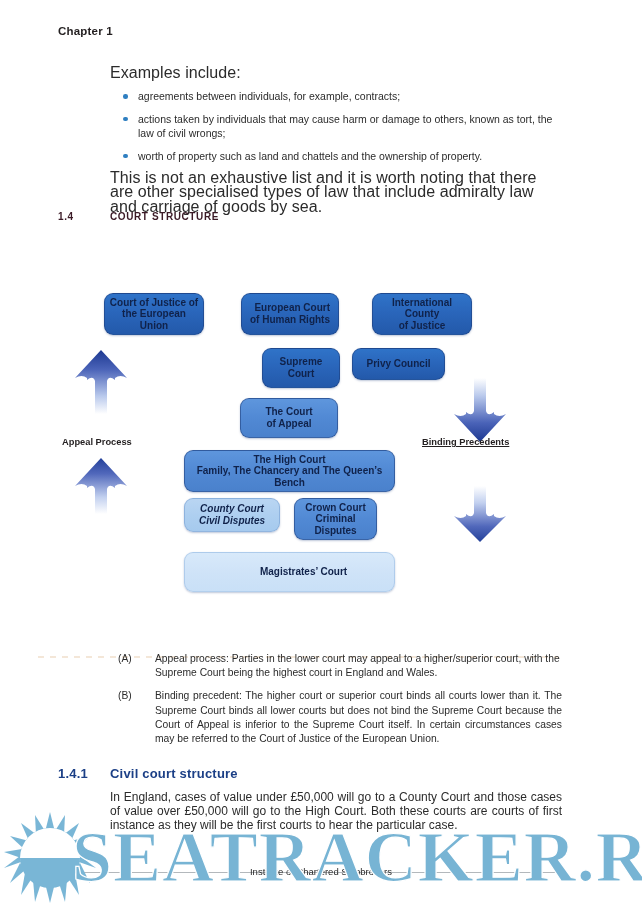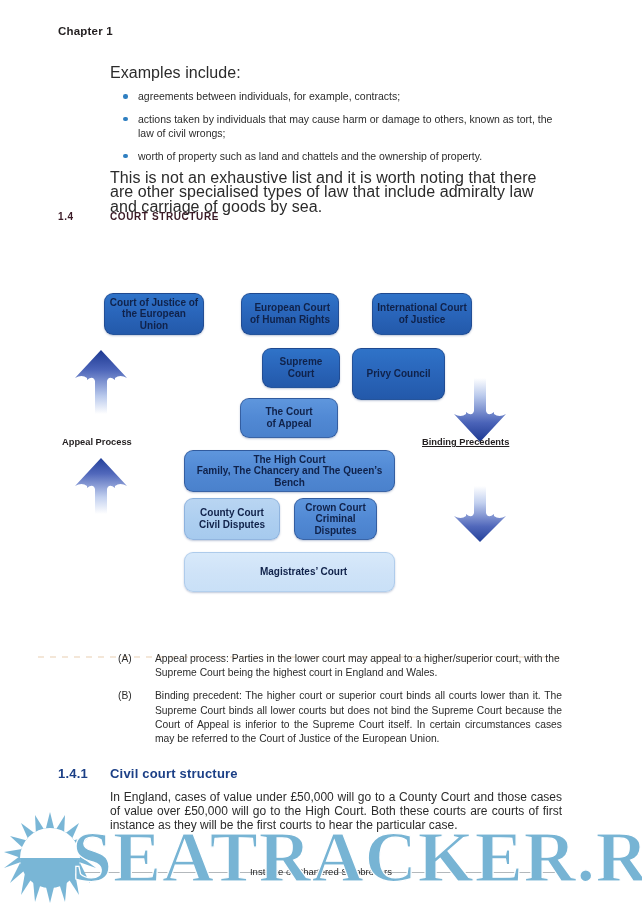--- a/index.html
+++ b/index.html
@@ -339,47 +339,47 @@
       </span>
     </div>
     <div class="node shade-dark" style="left:241px; top:23px; width:98px; height:42px;text-align:right;">
       <span>
         <span>European Court</span><br>
         <span>of Human Rights</span>
       </span>
     </div>
     <div class="node shade-dark" style="left:372px; top:23px; width:100px; height:42px;">
       <span>
-        <span>International Court</span><br>
+        <span>International County</span><br>
         <span>of Justice</span>
       </span>
     </div>
 
     <div class="node shade-dark" style="left:241px; top:78px; width:78px; height:40px;margin-left:21px;">
       <span>Supreme Court</span>
     </div>
-    <div class="node shade-dark" style="left:352px; top:78px; width:93px; height:52px;">
+    <div class="node shade-dark" style="left:352px; top:78px; width:93px; height:32px;">
       <span>Privy Council</span>
     </div>
 
     <div class="node shade-mid" style="left:240px; top:128px; width:98px; height:40px;">
       <span>
         <span>The Court</span><br>
         <span>of Appeal</span>
       </span>
     </div>
 
     <div class="node shade-mid" style="left:184px; top:180px; width:211px; height:42px;">
       <span>
         <span>The High Court</span><br>
         <span>Family, The Chancery and The Queen’s Bench</span>
       </span>
     </div>
 
-    <div class="node shade-light" style="left:184px; top:228px; width:96px; height:42px;">
+    <div class="node shade-light" style="left:184px; top:228px; width:96px; height:34px;font-style:italic;">
       <span>
         <span>County Court</span><br>
         <span>Civil Disputes</span>
       </span>
     </div>
     <div class="node shade-mid" style="left:294px; top:228px; width:83px; height:42px;">
       <span>
         <span>Crown Court</span><br>
         <span>Criminal Disputes</span>
       </span>

